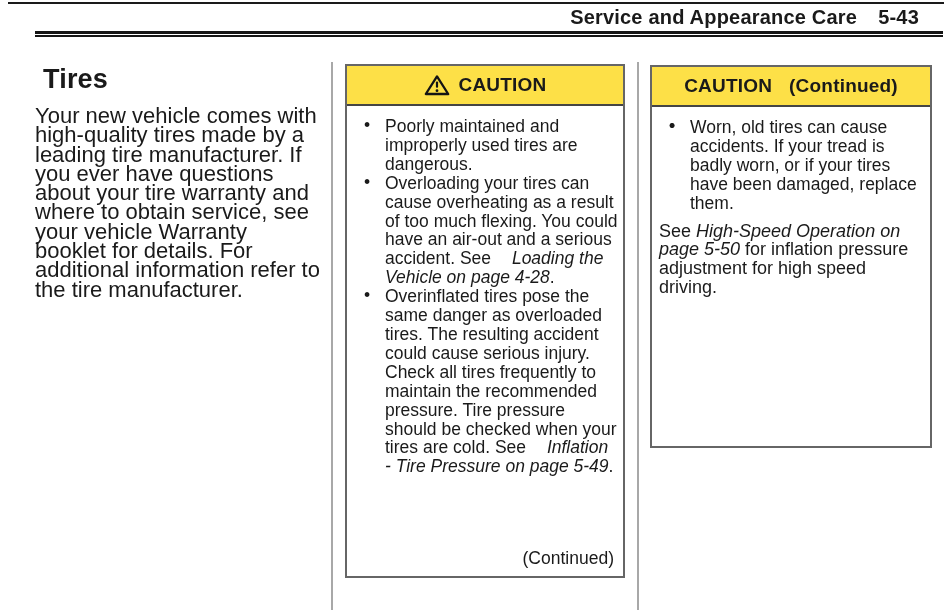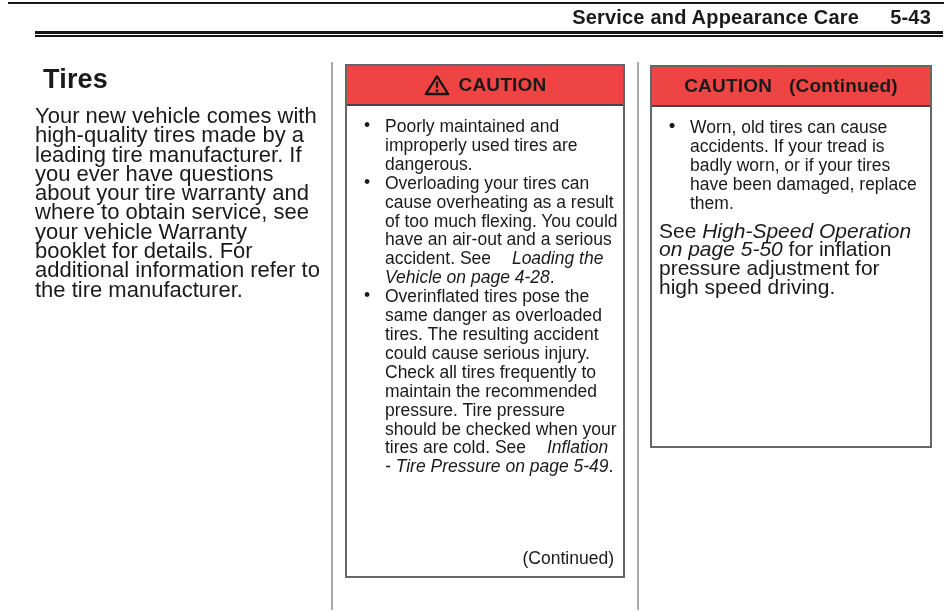--- a/index.html
+++ b/index.html
@@ -14,22 +14,22 @@
   .page { position:absolute; inset:0; }
 
   
   .top-edge-line {
     position:absolute; top:2px; left:8px; right:6px; height:2px;
     background:#1a1a1a;
   }
 
   
   .page-header {
-    position:absolute; top:6px; right:19px;
-    display:flex; gap:31px; align-items:baseline;
+    position:absolute; top:6px; right:31px;
+    display:flex; gap:21px; align-items:baseline;
     font-weight:700; font-size:20px; letter-spacing:0.2px;
     white-space:nowrap;
   }
 
   
   .header-rule {
     position:absolute; top:31px; left:35px; right:7px; height:1px;
     border-top:3px solid #141414;
     border-bottom:2px solid #141414;
   }
@@ -56,21 +56,21 @@
   .caution-box {
     position:absolute; box-sizing:border-box;
     border:2px solid #666666; background:#ffffff;
     display:flex; flex-direction:column;
   }
   .box1 { left:345px; top:64px; width:280px; height:514px; }
   .box2 { left:650px; top:65px; width:282px; height:383px; }
 
   .box-header {
     flex:0 0 auto; height:38px;
-    background:#ef4444;
+    background:#fde047;
     border-bottom:2px solid #454545;
     display:flex; align-items:center; justify-content:center;
     gap:9px;
     font-weight:700; font-size:19px; letter-spacing:0.2px;
   }
   .box2 .box-header { gap:17px; }
   .warn-icon { width:26px; height:22px; display:block; }
 
   .box-body {
     flex:1 1 auto; display:flex; flex-direction:column;
@@ -86,21 +86,21 @@
   .btext i { font-style:italic;margin-left:16px; }
 
   .continued {
     margin-top:auto; align-self:flex-end;
     text-align:right; padding-right:4px;
     font-size:17.5px;
   }
 
   .footer-p {
     margin:9px 0 0; padding-left:1px;
-    font-size:21px; line-height:18.9px;
+    font-size:18px; line-height:18.9px;
   }
   .footer-p i { font-style:italic; }
 </style>
 </head>
 <body>
 
 <div class="page">
 
   <div class="top-edge-line"></div>
 

